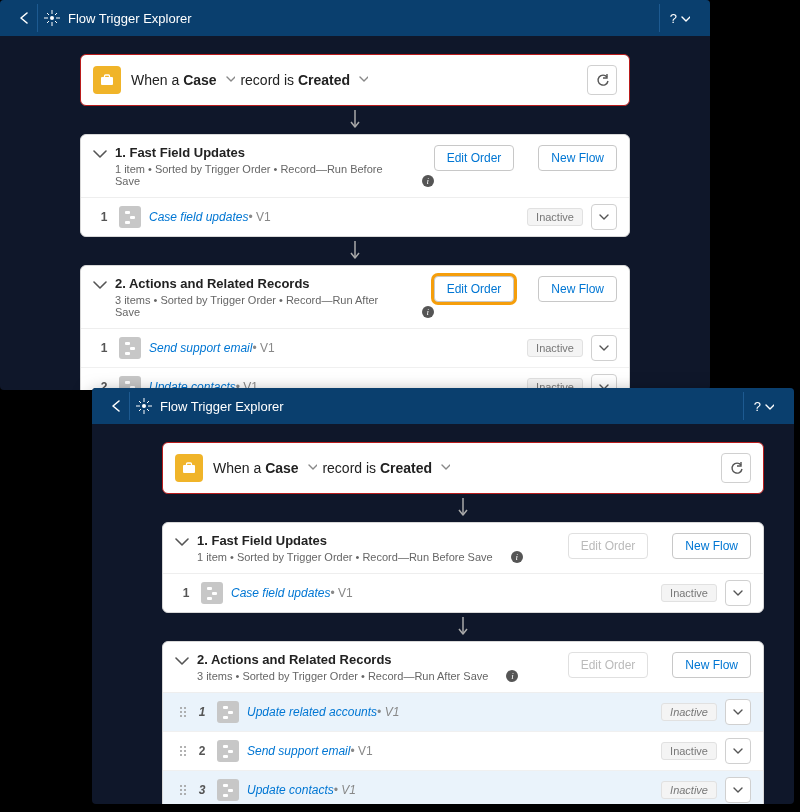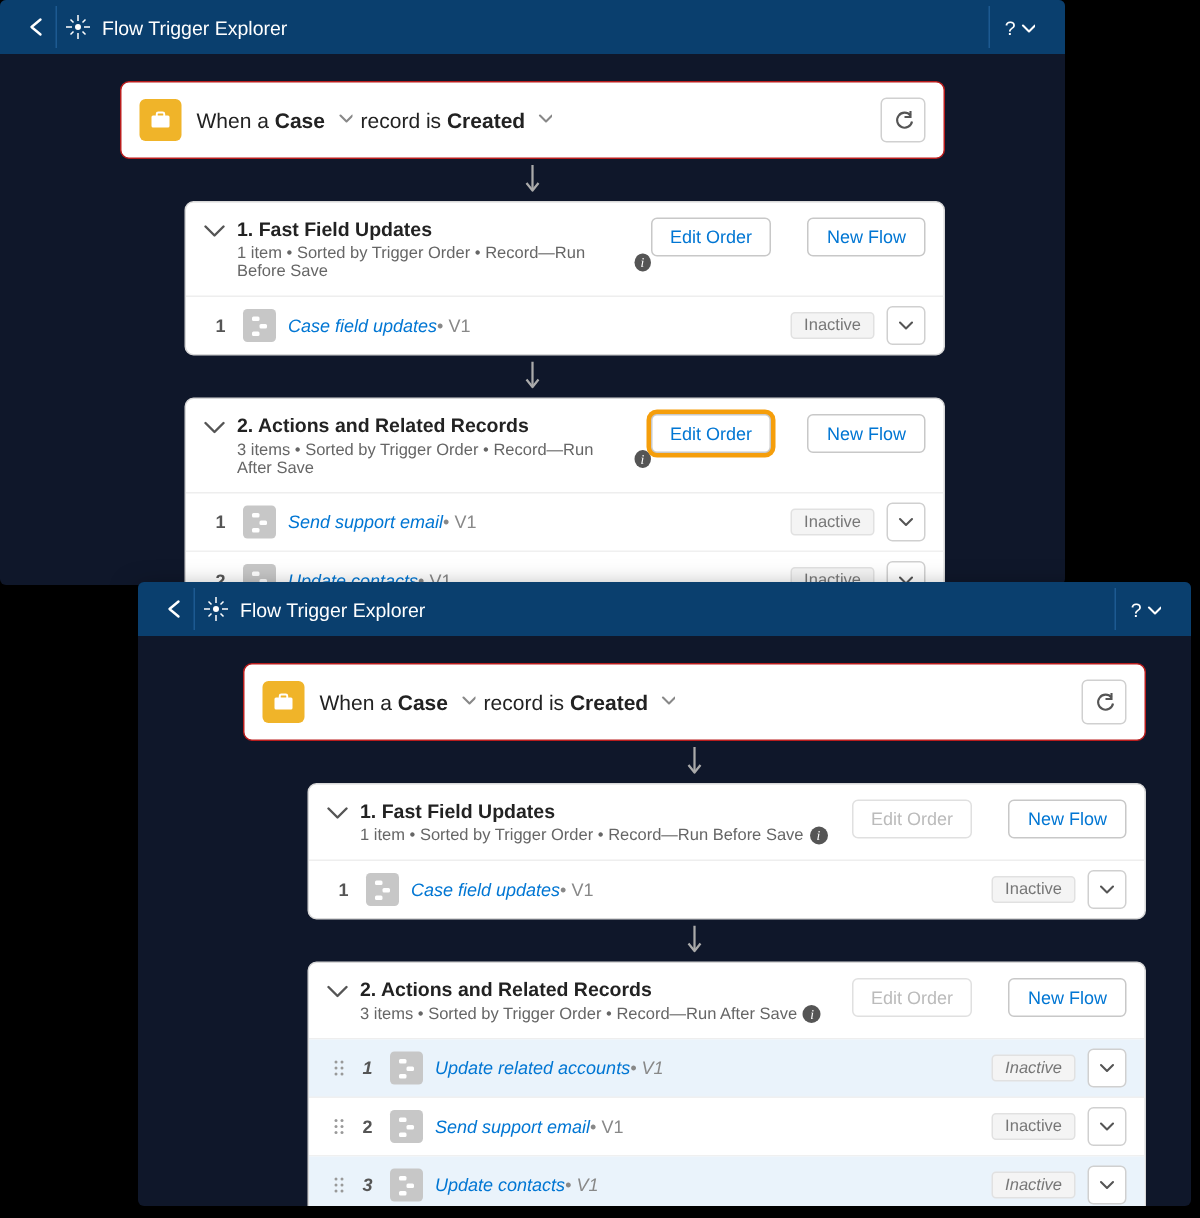--- a/index.html
+++ b/index.html
@@ -65,32 +65,31 @@
     width:30px;height:30px;border:1px solid #d0d0d0;border-radius:4px;
     display:flex;align-items:center;justify-content:center;
     cursor:pointer; background:#fff;
   }
   .connector { display:flex; justify-content:center; padding:4px 0;}
   .connector svg { display:block;}
   .section {
     background:#fff;
     border:1px solid #d8d8d8;
     border-radius: 6px;
-    margin-left: 43px;
   }
   .section-head {
     display:flex;
     padding: 10px 12px 10px 8px;
     align-items:flex-start;
     border-bottom:1px solid #eee;
   }
   .chev { width:22px; display:flex; justify-content:center; padding-top:3px; cursor:pointer; margin-right:4px;}
   .sh-body { flex:1; }
   .sh-title { font-size:13px; font-weight:600; color:#222;}
-  .sh-sub { font-size:11px; color:#666; margin-top:3px; display:flex; align-items:center; gap:4px;}
+  .sh-sub { font-size:11px; color:#666; margin-top:3px; display:flex; align-items:flex-end; gap:18px;}
   .info-dot { width:12px;height:12px;border-radius:50%;background:#555;color:#fff;font-size:9px;display:inline-flex;align-items:center;justify-content:center;font-style:italic;font-family:serif;}
   .sh-actions { display:flex; gap:24px; align-items:flex-start;}
   .btn {
     height:26px; padding:0 12px; border:1px solid #c8c8c8; background:#fff;
     border-radius:4px; font-size:12px; color:#0176d3; cursor:pointer;
     display:flex;align-items:center;
   }
   .btn.disabled { color:#bbb; border-color:#e0e0e0; cursor:default;}
   .btn.highlight { box-shadow: 0 0 0 3px #f59e0b; position:relative; z-index:2;}
   .rows {}

